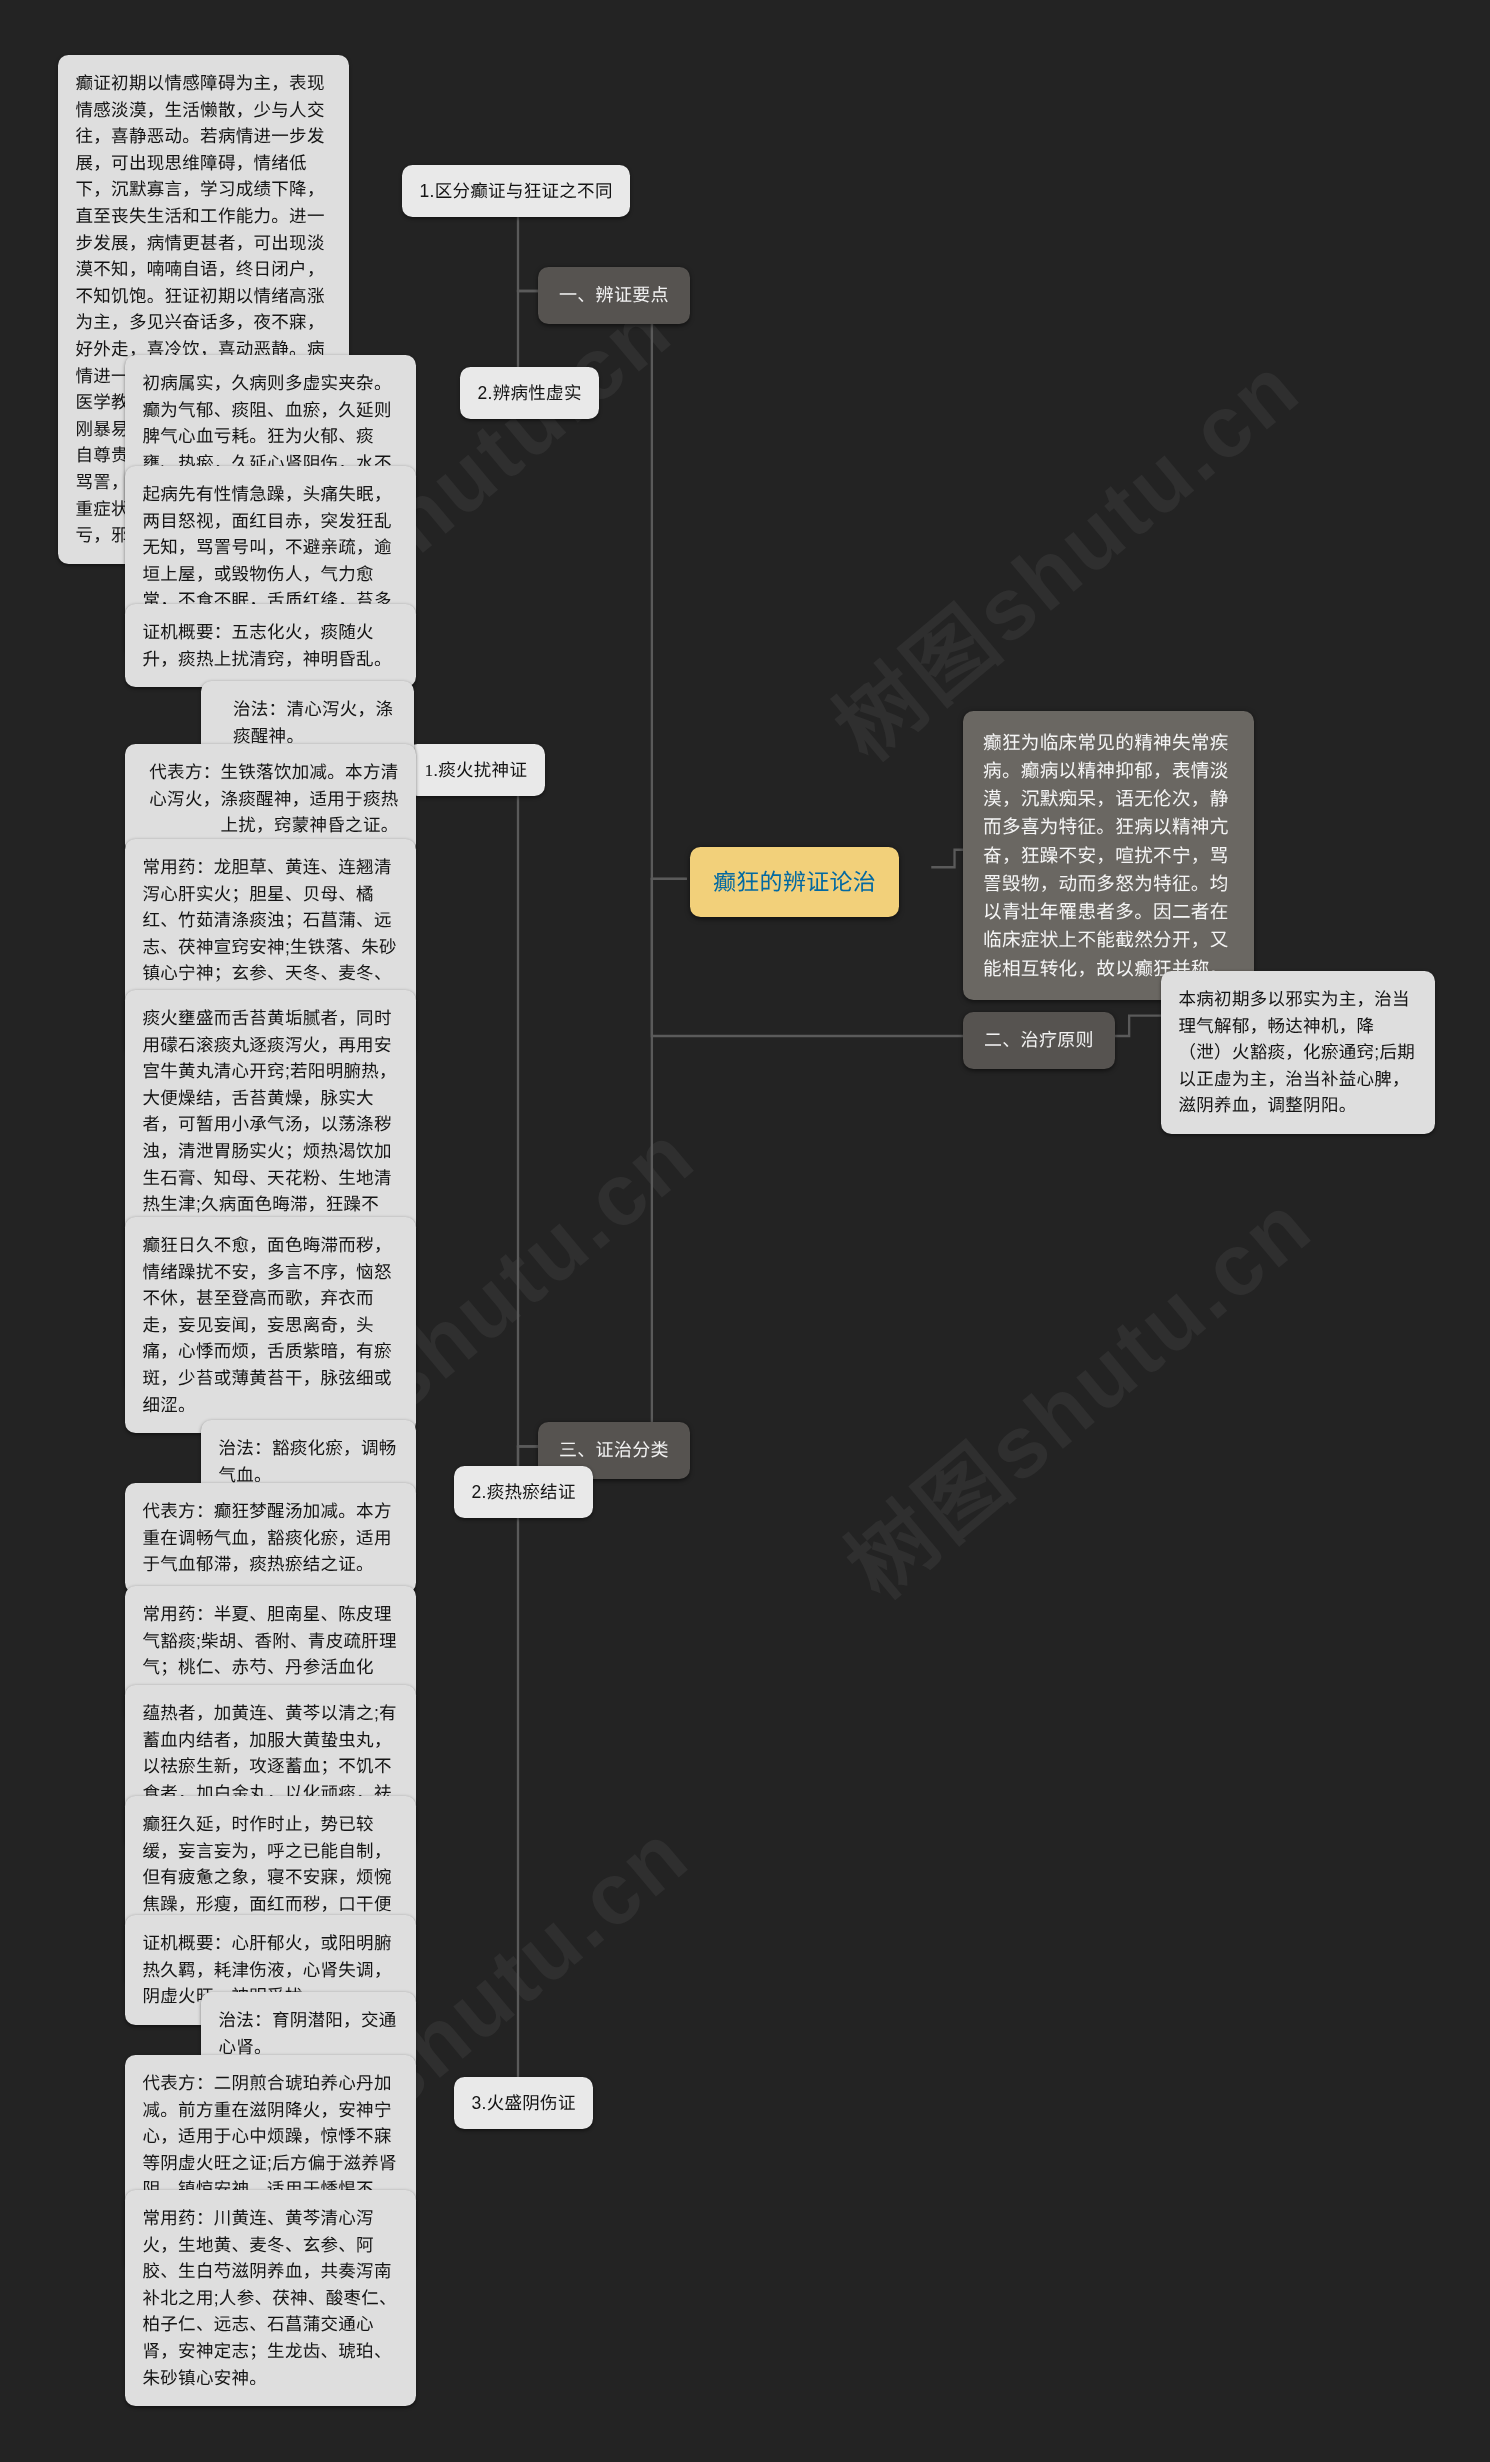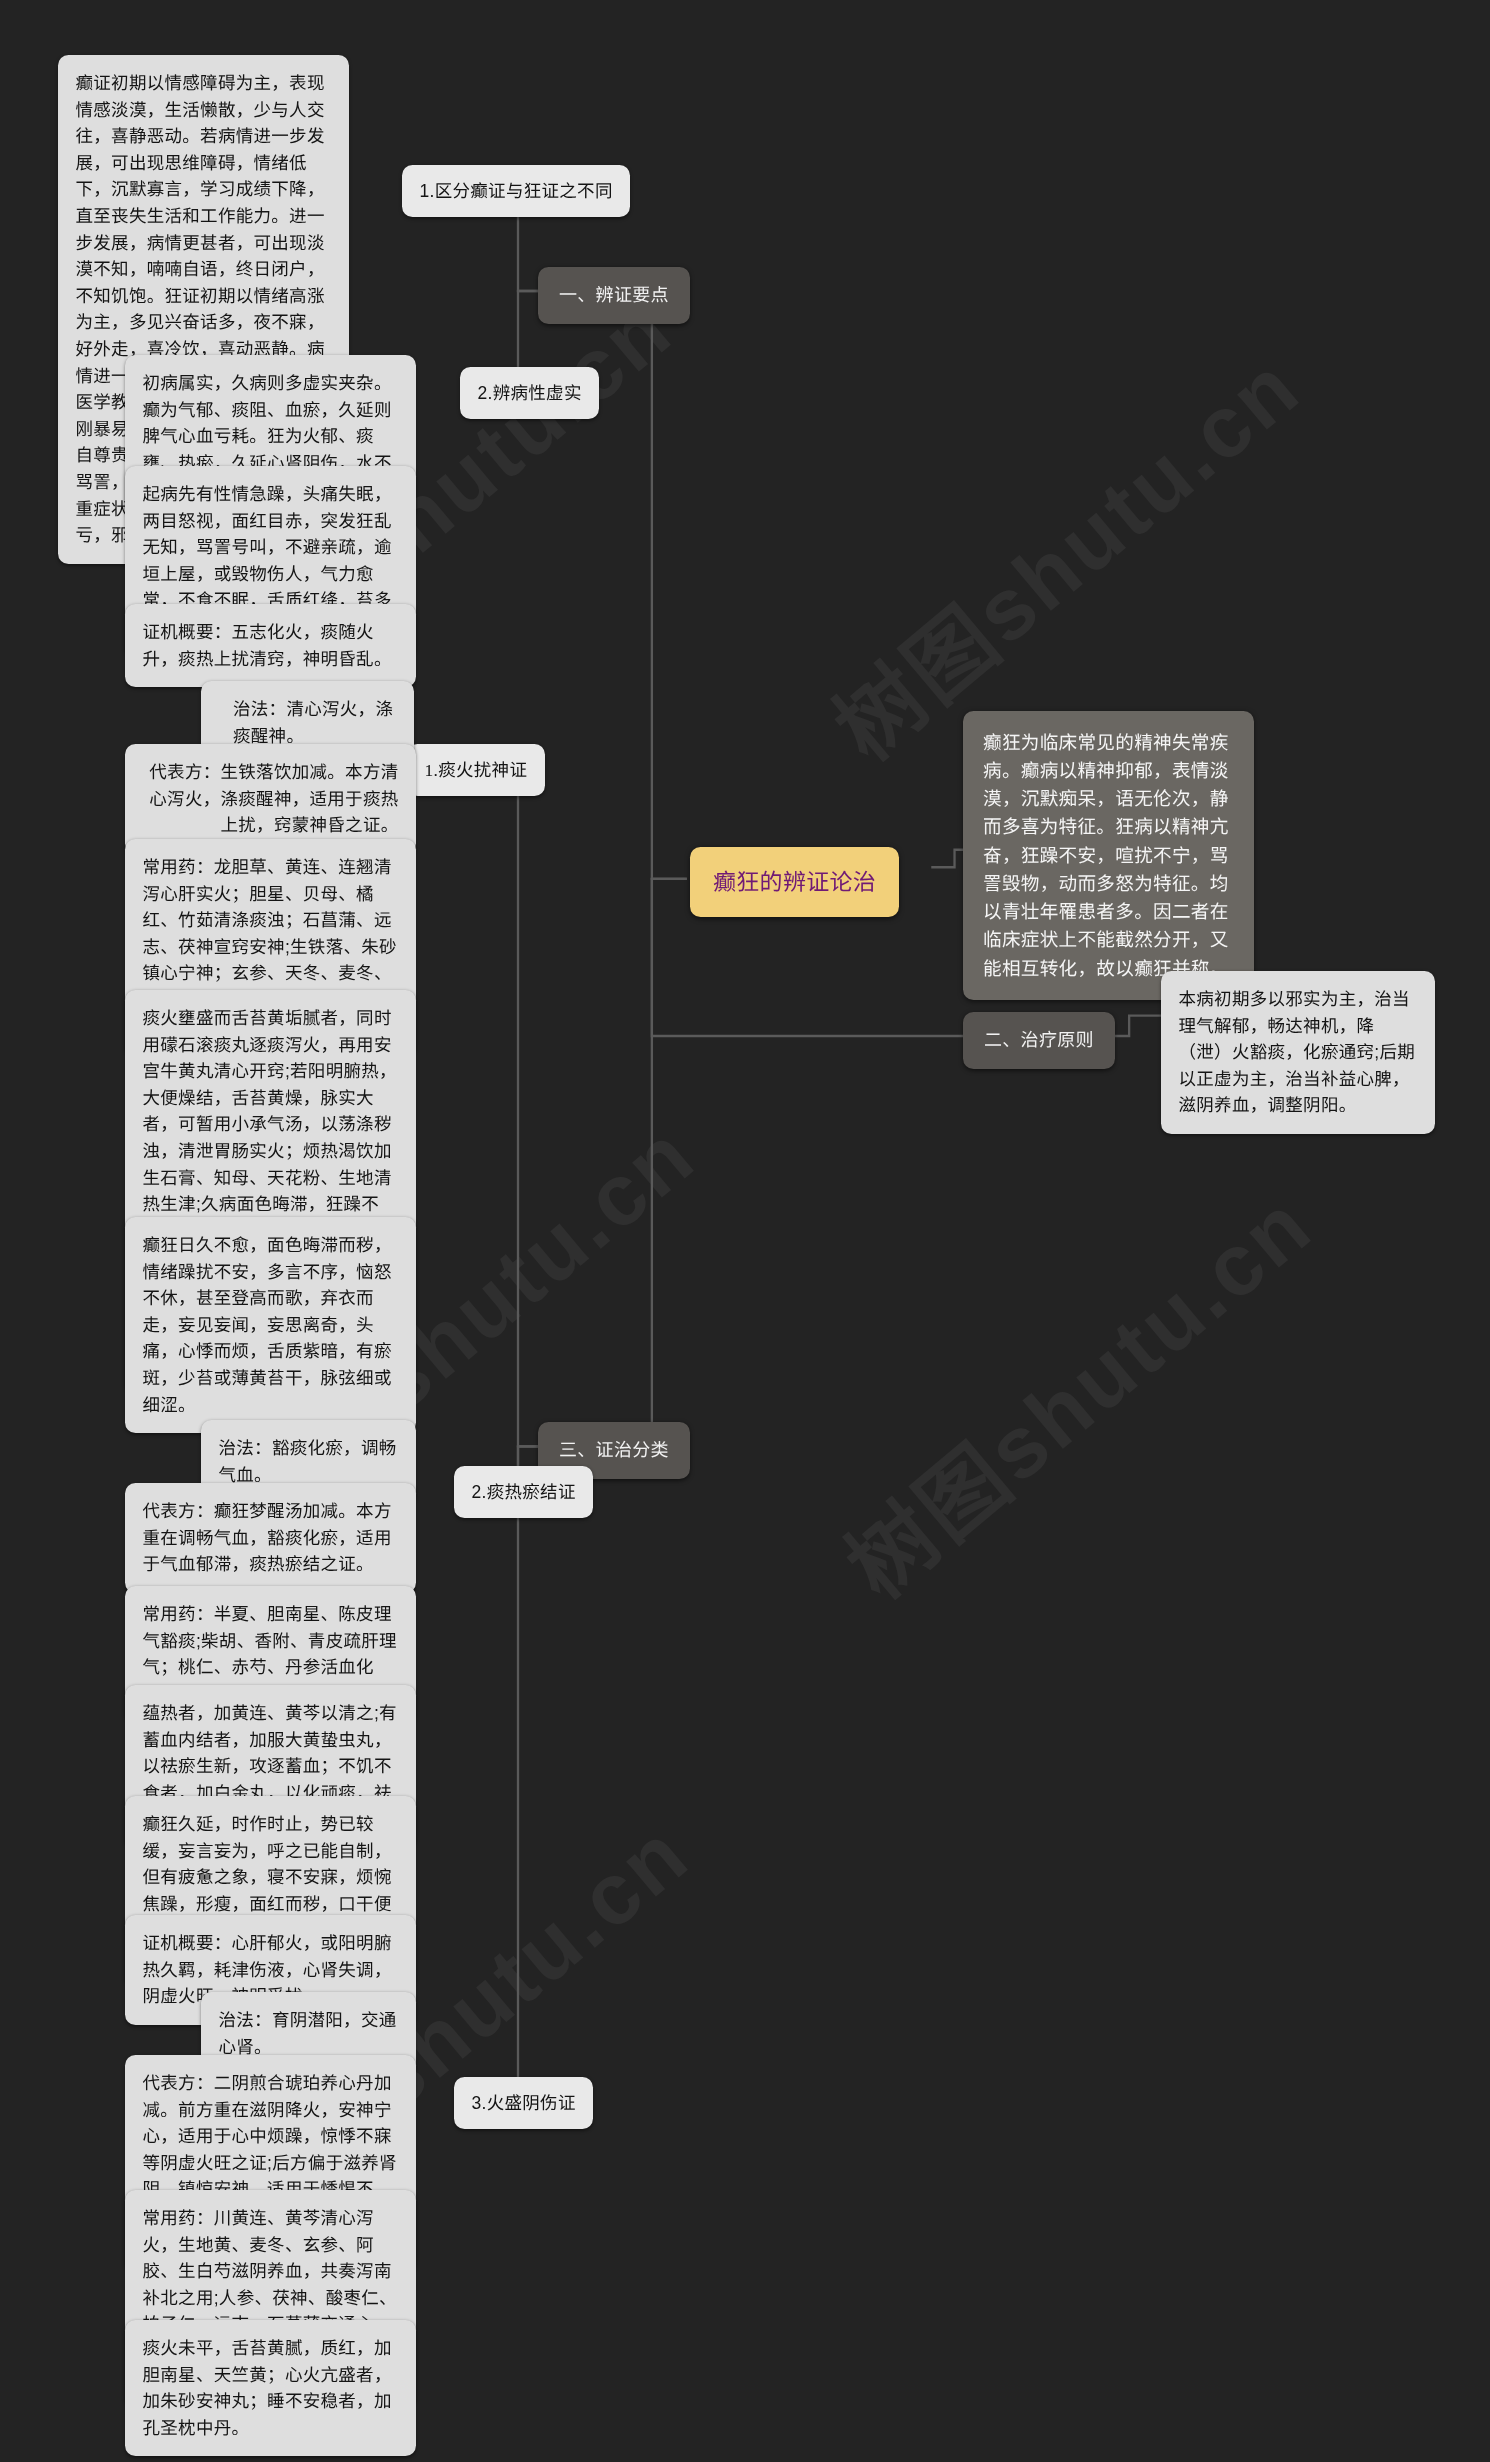--- a/index.html
+++ b/index.html
@@ -56,21 +56,21 @@
   .section{
     background:#565350;
     color:#f2f2f2;
     padding:15px 21px;
     font-size:18px;
     white-space:nowrap;
     box-shadow:0 1.2px 4.1px rgba(0,0,0,.5);
   }
   .root{
     background:#f2d07a;
-    color:#701a75;
+    color:#0369a1;
     padding:17.5px 23px;
     font-size:23px;
     font-weight:400;
     white-space:nowrap;
     box-shadow:0 1.7px 5.8px rgba(0,0,0,.55);
   }
   .bigdesc{
     background:#6a6762;
     color:#f5f5f5;
     padding:17.5px 20px;
@@ -174,16 +174,15 @@
   <div class="node leaf" style="left:125px;top:1796px;width:291px;">癫狂久延，时作时止，势已较缓，妄言妄为，呼之已能自制，但有疲惫之象，寝不安寐，烦惋焦躁，形瘦，面红而秽，口干便难，舌尖红无苔，有剥裂，脉细数。</div>
 
   <div class="node leaf" style="left:125px;top:1915px;width:291px;">证机概要：心肝郁火，或阳明腑热久羁，耗津伤液，心肾失调，阴虚火旺，神明受扰。</div>
 
   <div class="node leaf" style="left:201px;top:1992px;width:215px;">治法：育阴潜阳，交通心肾。</div>
 
   <div class="node leaf" style="left:125px;top:2055px;width:291px;">代表方：二阴煎合琥珀养心丹加减。前方重在滋阴降火，安神宁心，适用于心中烦躁，惊悸不寐等阴虚火旺之证;后方偏于滋养肾阴，镇惊安神，适用于悸惕不安，医学教|育网搜集整理反应迟钝等心肾不足之证。</div>
 
   <div class="node leaf" style="left:125px;top:2190px;width:291px;">常用药：川黄连、黄芩清心泻火，生地黄、麦冬、玄参、阿胶、生白芍滋阴养血，共奏泻南补北之用;人参、茯神、酸枣仁、柏子仁、远志、石菖蒲交通心肾，安神定志；生龙齿、琥珀、朱砂镇心安神。</div>
 
-  <div class="node leaf" style="left:125px;top:2320px;width:291px;">痰火未平，舌苔黄腻，质红，加胆南星、天竺黄；心火亢盛者，加朱砂安神丸；睡不安稳者，加孔圣枕中丹。</div>
 
 </div>
 
 
 </body></html>

